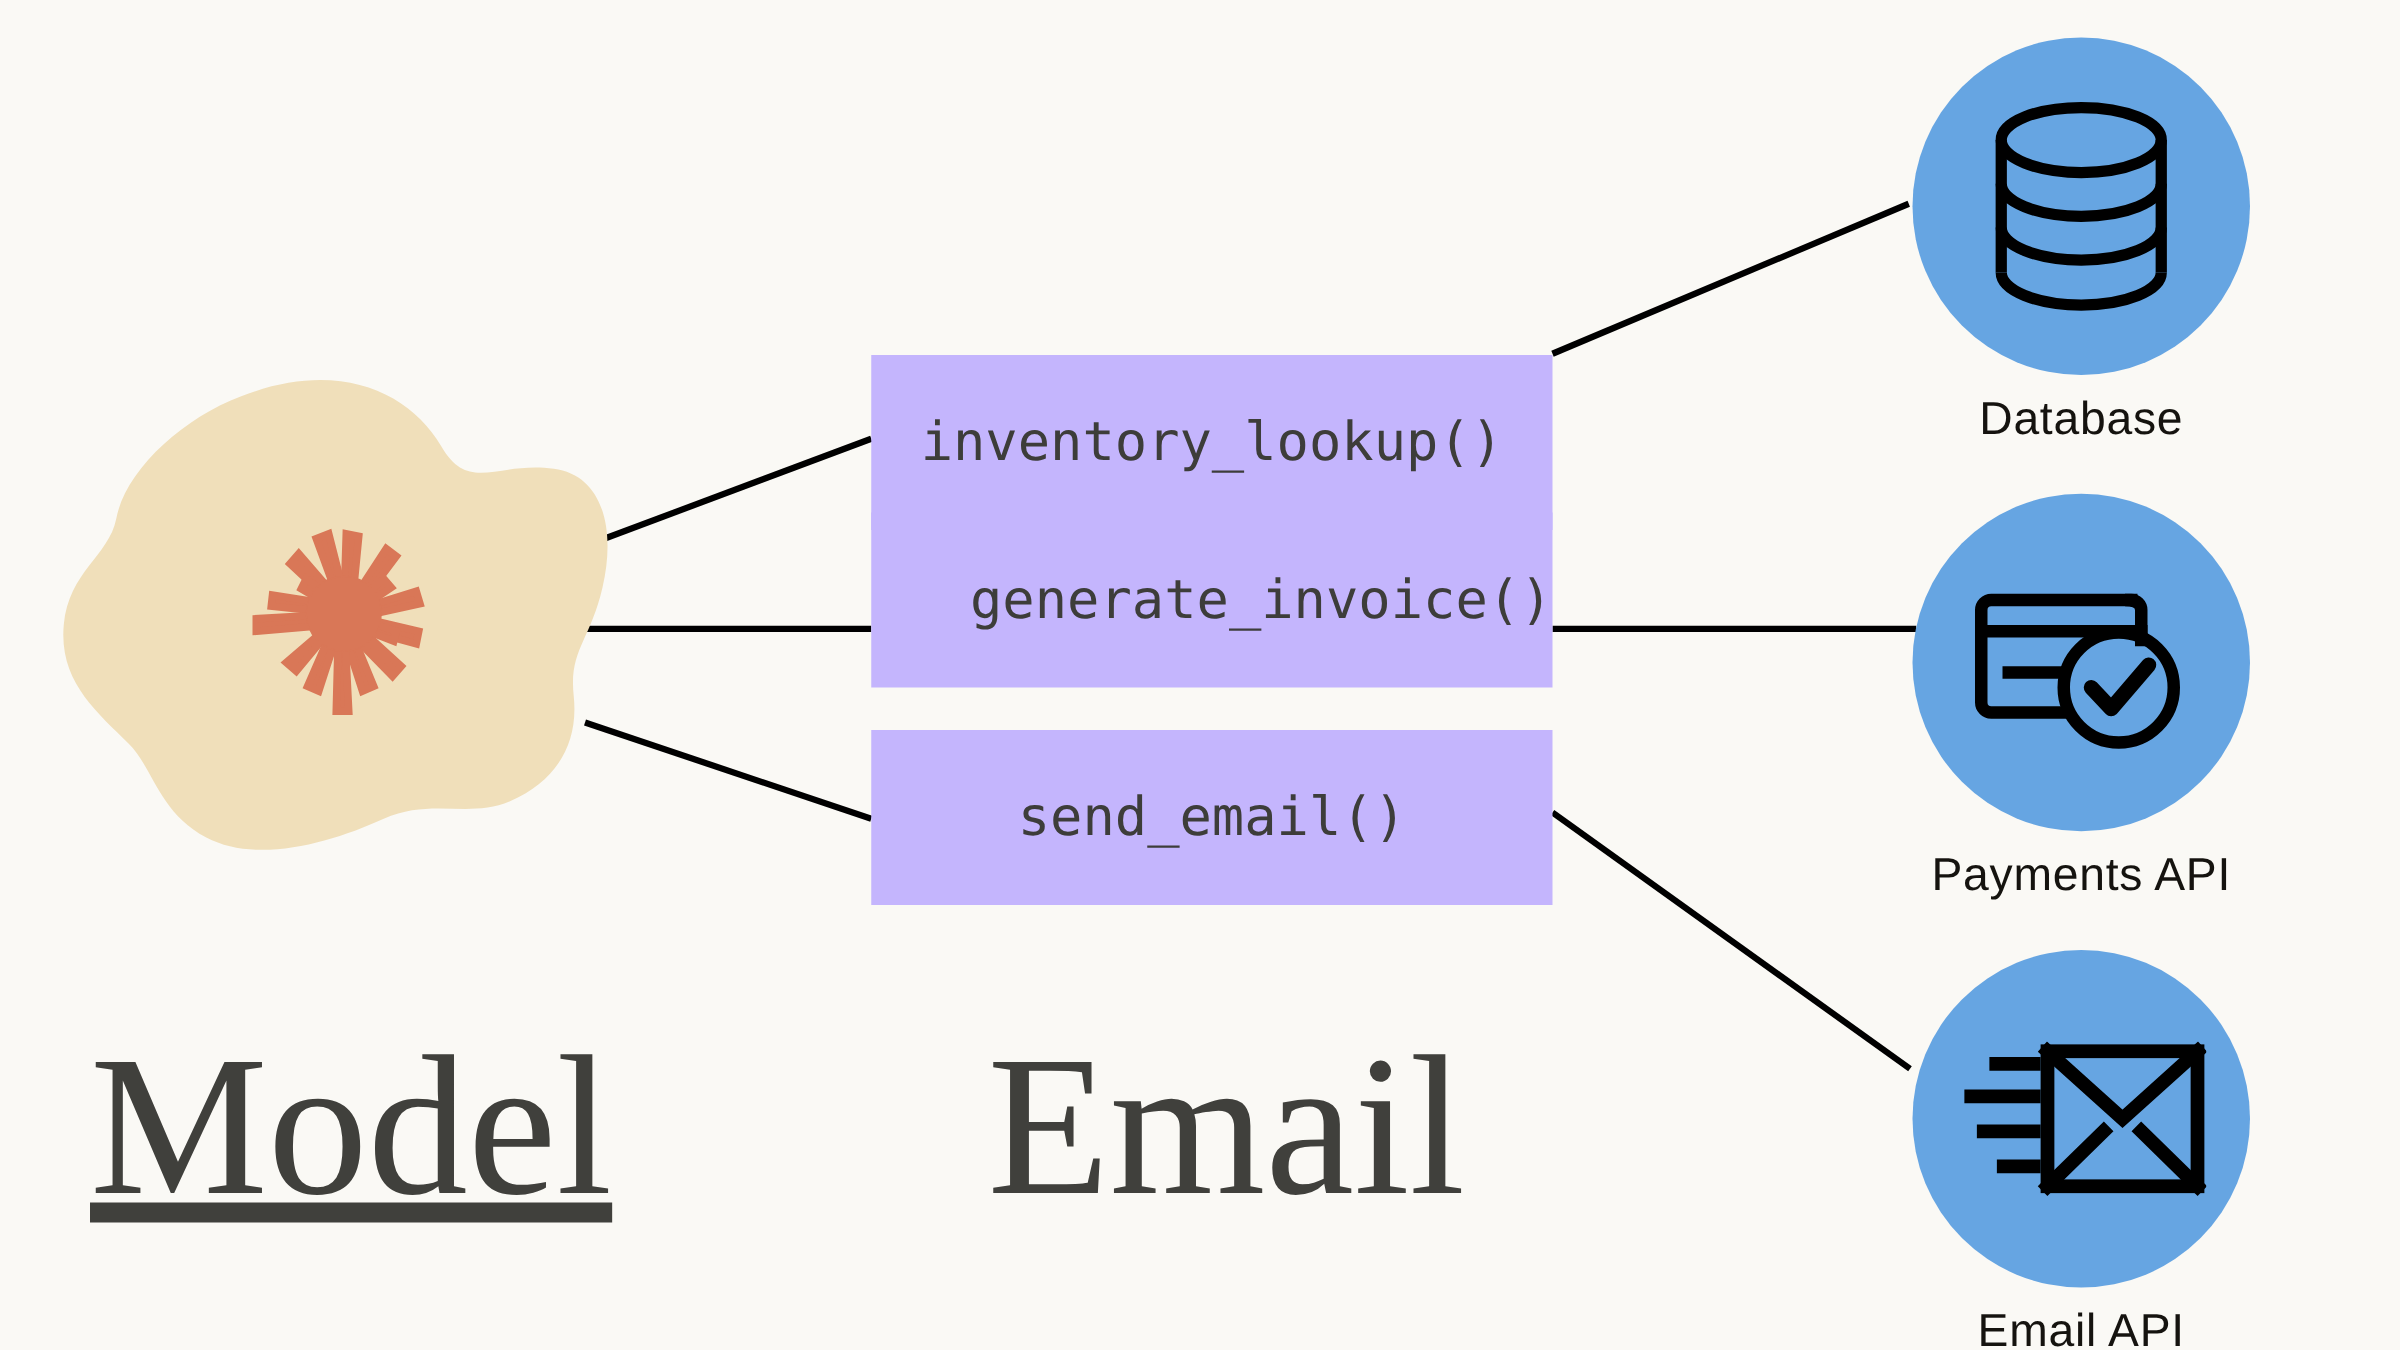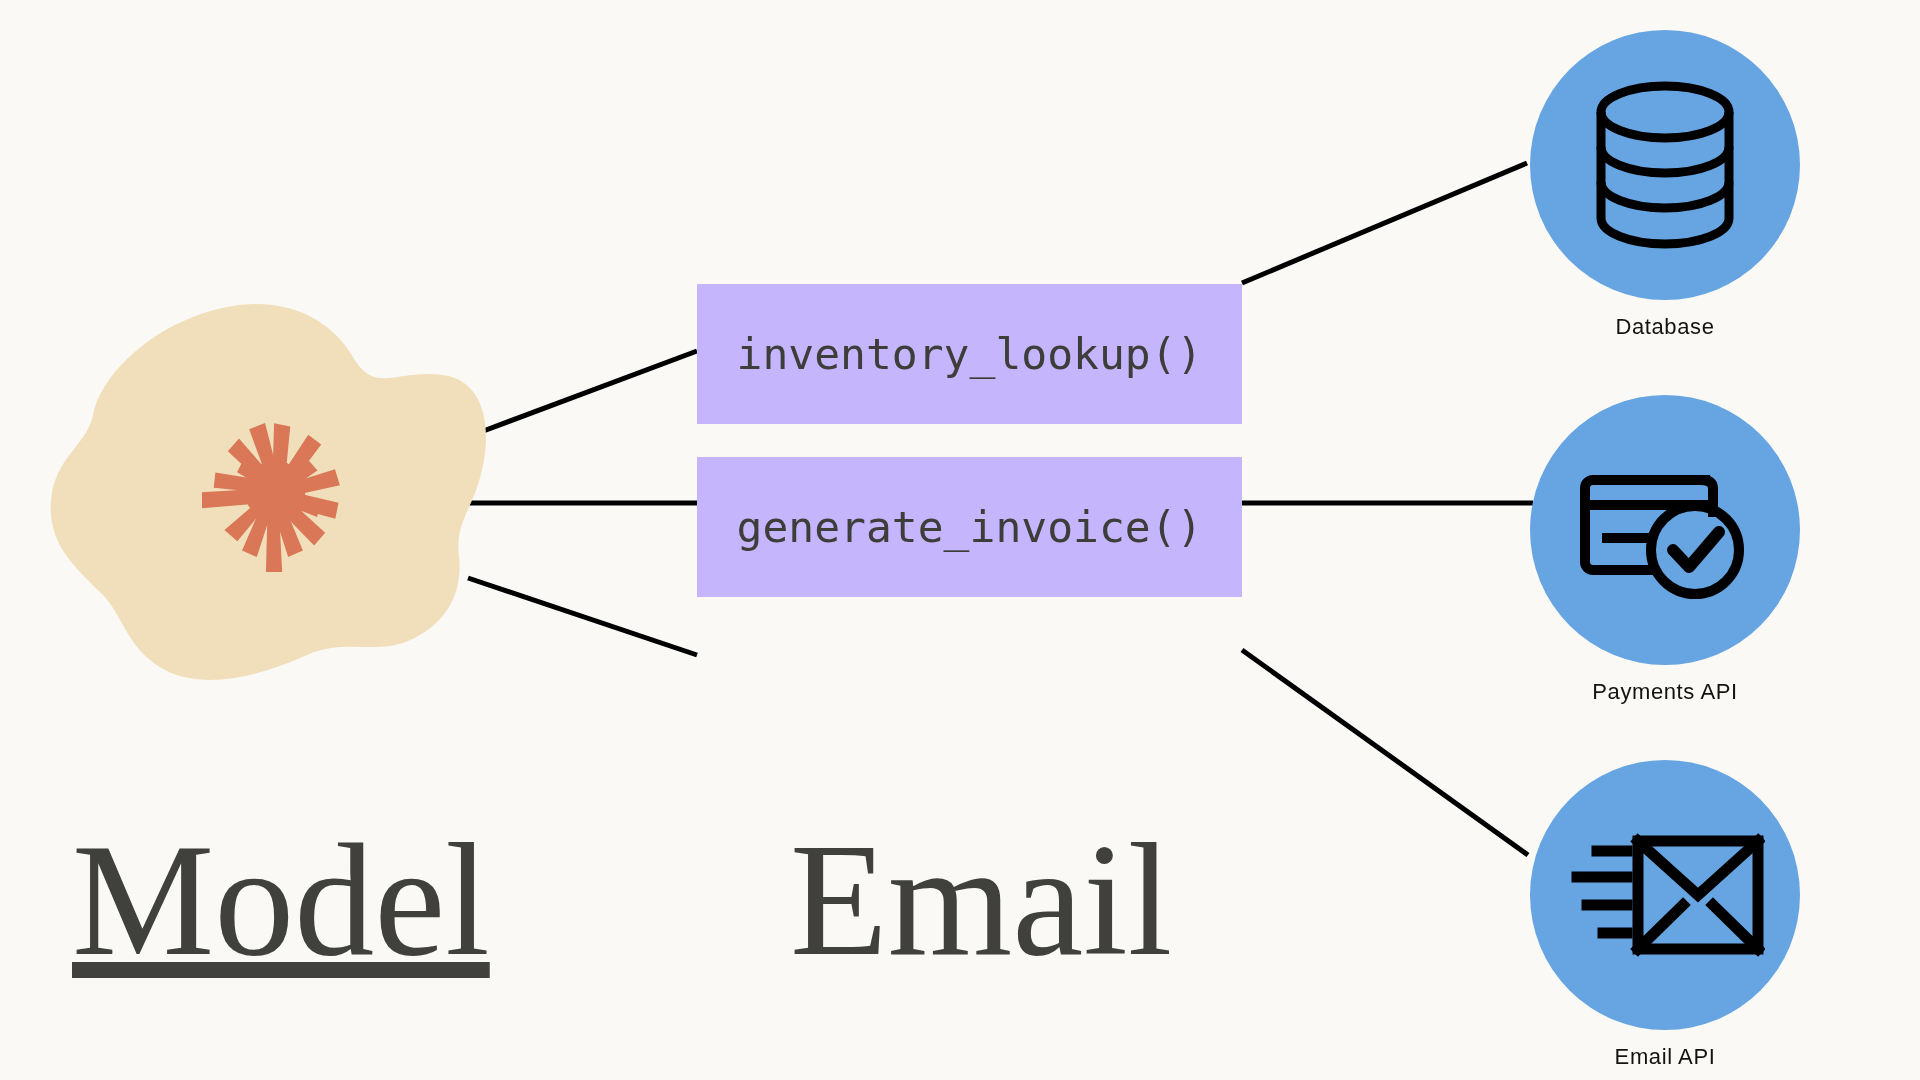--- a/index.html
+++ b/index.html
@@ -47,21 +47,21 @@
     box-sizing: border-box;
   }
   .tool-box-label {
     font-family: "DejaVu Sans Mono", "Liberation Mono", monospace;
     font-size: 43px;
     color: #3d3d3a;
     letter-spacing: 0px;
     white-space: nowrap;
   }
   #tool-box-0 { top: 284px; }
-  #tool-box-1 { top: 457px; }
+  #tool-box-1 { top: 410px; justify-content: flex-end; }
   #tool-box-2 { top: 584px; }
 
   
   .endpoint {
     position: absolute;
     width: 270px;
     display: flex;
     flex-direction: column;
     align-items: center;
   }
@@ -71,21 +71,21 @@
     border-radius: 50%;
     background: #66a5e2;
     display: flex;
     align-items: center;
     justify-content: center;
     box-sizing: border-box;
   }
   .endpoint-label {
     margin-top: 14px;
     font-family: "Liberation Sans", sans-serif;
-    font-size: 22px;
+    font-size: 37px;
     color: #15130f;
     letter-spacing: 0.6px;
     white-space: nowrap;
   }
   #endpoint-0 { left: 1530px; top: 30px; }
   #endpoint-1 { left: 1530px; top: 395px; }
   #endpoint-2 { left: 1530px; top: 760px; }
 
   
   .section-caption {
@@ -147,20 +147,23 @@
       </g>
     </svg>
   </div>
 
   <div class="tool-box" id="tool-box-0">
     <span class="tool-box-label">inventory_lookup()</span>
   </div>
   <div class="tool-box" id="tool-box-1">
     <span class="tool-box-label">generate_invoice()</span>
   </div>
+  <div class="tool-box" id="tool-box-2">
+    <span class="tool-box-label">send_email()</span>
+  </div>
 
   <div class="endpoint" id="endpoint-0">
     <div class="endpoint-circle">
       <svg width="160" height="170" viewBox="0 0 160 170" xmlns="http://www.w3.org/2000/svg">
         <g fill="none" stroke="#000000" stroke-width="9">
           <ellipse cx="80" cy="32" rx="64" ry="26"></ellipse>
           <path d="M16,32 L16,138"></path>
           <path d="M144,32 L144,138"></path>
           <path d="M16,138 A64,26 0 0,0 144,138"></path>
           <path d="M16,67 A64,26 0 0,0 144,67"></path>

